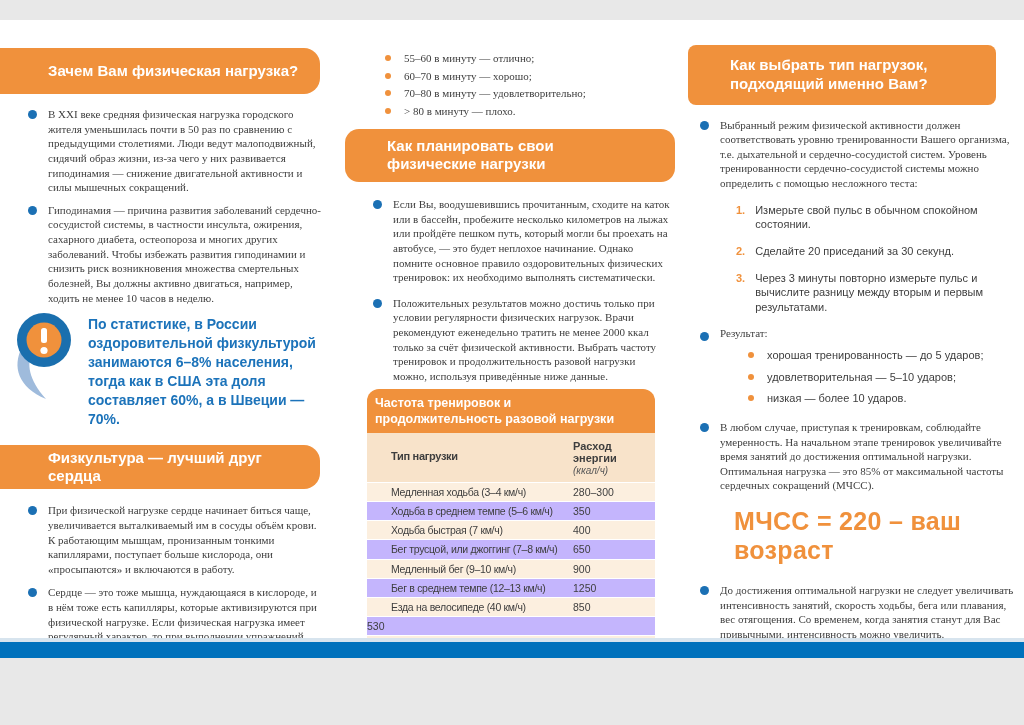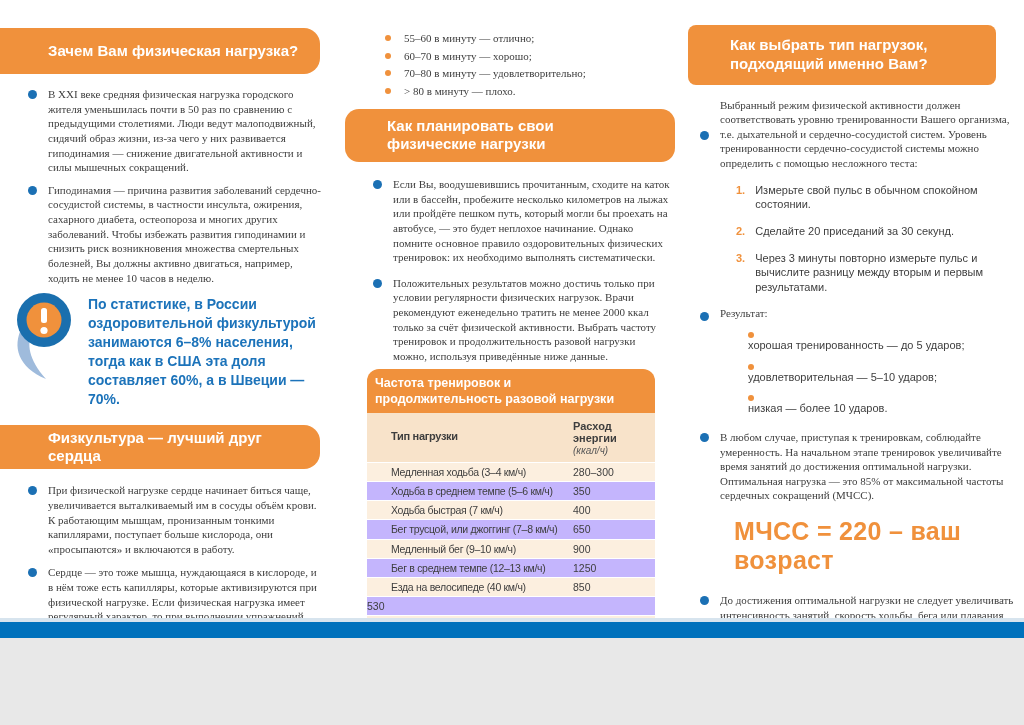--- a/index.html
+++ b/index.html
@@ -1,17 +1,17 @@
 <!DOCTYPE html>
 <html><head>
 <meta charset="utf-8">
 <style>
   html,body{margin:0;padding:0;background:#e8e8e8;}
   .page{position:relative;width:1024px;height:638px;background:#ffffff;overflow:hidden;
-        font-family:"Liberation Sans",sans-serif;color:#3e3e3e;}
+        font-family:"Liberation Sans",sans-serif;color:#3e3e3e;margin-top:20px;}
   .col{position:absolute;top:0;}
   .col-left{left:0;width:332px;}
   .col-mid{left:345px;width:335px;}
   .col-right{left:688px;width:336px;}
 
   .hdr{background:#F0913C;color:#fff;font-weight:bold;font-size:15px;line-height:1.25;
        box-sizing:border-box;display:flex;align-items:center;}
   .hdr-left{width:320px;height:46px;border-radius:0 16px 16px 0;padding:0 18px 0 48px;}
   .hdr-left.second{height:44px;margin-top:16px;}
   .hdr-mid{width:330px;border-radius:14px;padding:8px 28px 8px 42px;margin-top:10px;}
@@ -45,21 +45,21 @@
           padding-top:2px;padding-bottom:2px;}
   .cell-v{flex:0 0 82px;padding-top:2px;padding-bottom:2px;}
   .thead .cell-a{font-weight:bold;font-size:11px;padding-top:12px;}
   .thead .cell-v b{display:block;font-size:11px;}
   .thead .cell-v i{display:block;font-size:10px;font-weight:normal;color:#5a5a5a;}
 
   .step{display:flex;margin:12px 10px 0 48px;}
   .step .num{flex:0 0 auto;color:#F0913C;font-weight:bold;font-size:11px;line-height:1.33;margin-right:10px;}
   .step p{margin:0;font-size:11px;line-height:1.33;}
 
-  .res{display:flex;margin:7px 0 0 60px;flex-direction:column;}
+  .res{display:flex;margin:7px 0 0 60px;}
   .res p{margin:0;font-size:11px;line-height:1.33;}
 
   .formula{margin:14px 0 0 46px;font-size:25px;font-weight:bold;color:#F0913C;letter-spacing:0.3px;}
 
   .footer-light{position:absolute;left:0;bottom:16px;width:1024px;height:4px;background:#D7E4EE;}
   .footer{position:absolute;left:0;bottom:0;width:1024px;height:16px;background:#0071BC;}
 </style>
 </head>
 <body>
 
@@ -196,21 +196,21 @@
 
     </div>
 
   </div>
 
   <div class="col col-right">
     <div class="hdr hdr-right">
       <span>Как выбрать тип нагрузок, подходящий именно Вам?</span>
     </div>
 
-    <div class="bullet mt13" style="margin-left:12px;margin-right:2px;align-items:center;">
+    <div class="bullet mt13" style="margin-left:12px;margin-right:2px;">
       <span class="dot"></span>
       <p>Выбранный режим физической активности должен соответствовать уровню тренированности Вашего организма, т.е. дыхательной и сердечно-сосудистой систем. Уровень тренированности сердечно-сосудистой системы можно определить с помощью несложного теста:</p>
     </div>
 
     <div class="step">
       <span class="num">1.</span>
       <p>Измерьте свой пульс в обычном спокойном состоянии.</p>
     </div>
     <div class="step">
       <span class="num">2.</span>

